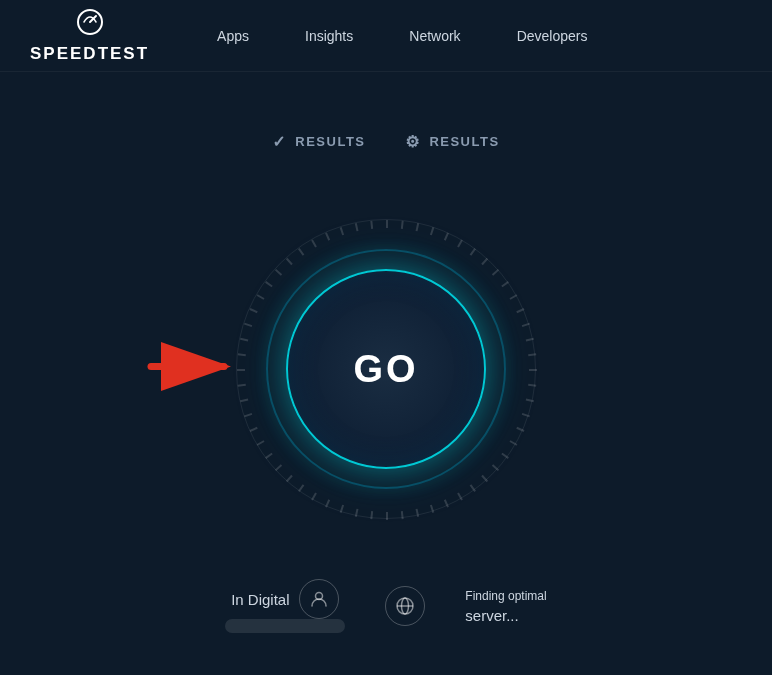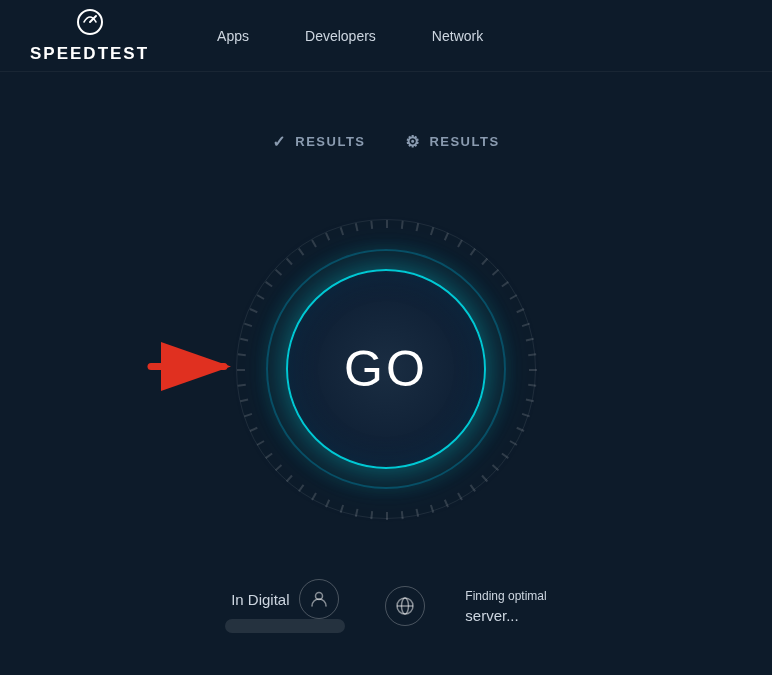--- a/index.html
+++ b/index.html
@@ -161,22 +161,22 @@
       justify-content: center;
       cursor: pointer;
       box-shadow:
         0 0 30px rgba(0, 200, 212, 0.4),
         0 0 60px rgba(0, 200, 212, 0.15),
         inset 0 0 30px rgba(0, 100, 150, 0.2);
       z-index: 2;
     }
 
     .go-text {
-      font-size: 50px;
-      font-weight: 400;
+      font-size: 38px;
+      font-weight: 700;
       color: #ffffff;
       letter-spacing: 3px;
     }
 
     
     .arrow {
       position: absolute;
       left: -80px;
       top: 50%;
       transform: translateY(-50%);
@@ -253,22 +253,23 @@
     <svg class="logo-icon" viewBox="0 0 28 28" fill="none" xmlns="http://www.w3.org/2000/svg">
       <circle cx="14" cy="14" r="12" stroke="white" stroke-width="2" fill="none"></circle>
       <path d="M14 14 L20 8" stroke="white" stroke-width="2" stroke-linecap="round"></path>
       <path d="M8 14 Q14 4 20 14" stroke="white" stroke-width="1.5" fill="none" stroke-linecap="round"></path>
     </svg>
     <span class="logo-text">SPEEDTEST</span>
   </div>
 
   <nav class="nav">
     <div class="nav-item">Apps</div>
+    <div class="nav-item">Insights</div>
+    <div class="nav-item">Network</div>
     <div class="nav-item">Developers</div>
-    <div class="nav-item">Network</div>
   </nav>
 </header>
 
 <main class="main">
 
   <div class="tab-bar">
     <div class="tab-item">
       <span class="tab-icon">✓</span>
       <span>RESULTS</span>
     </div>

